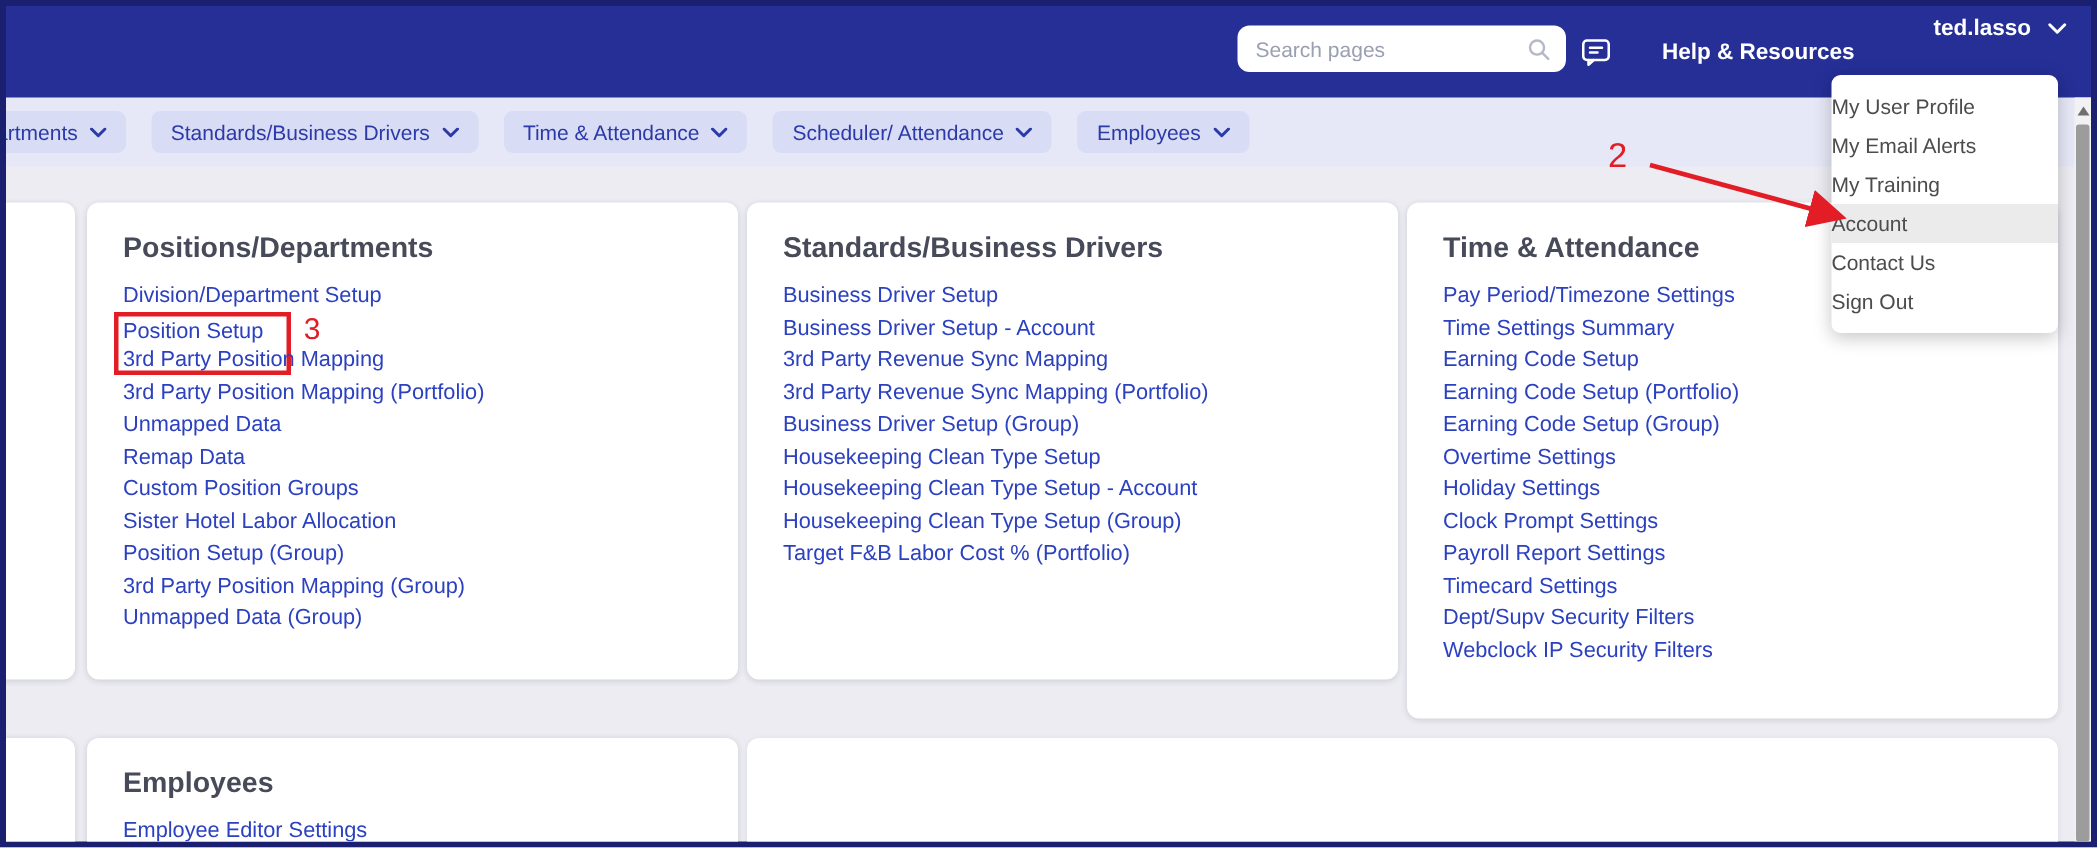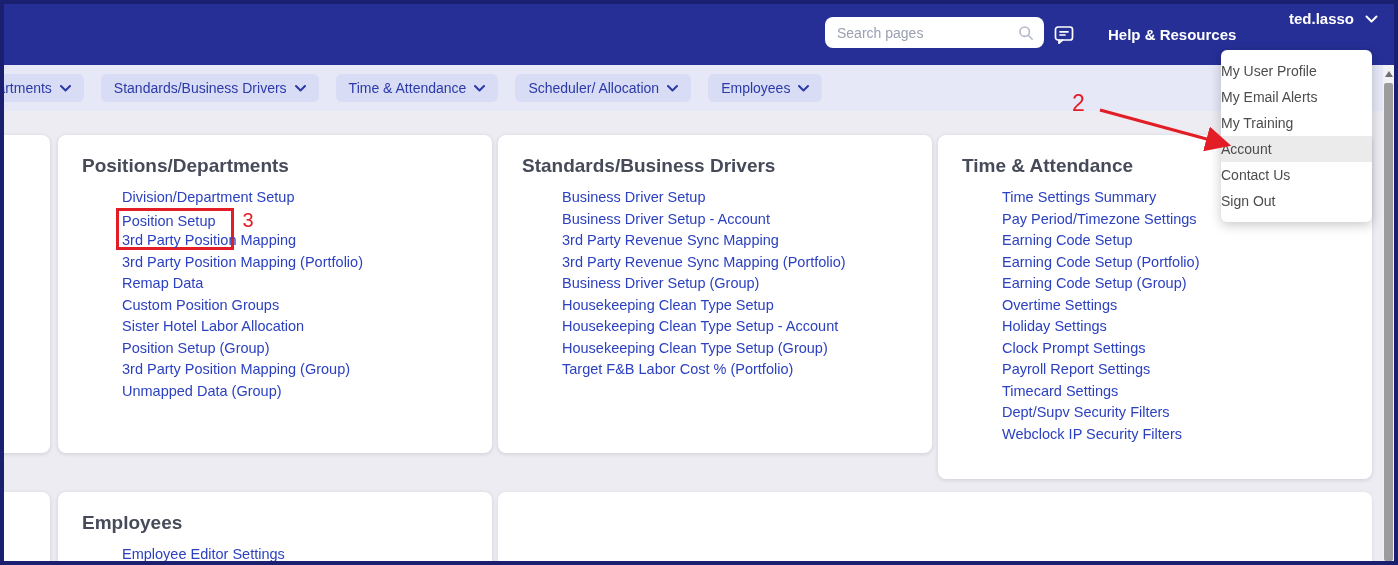--- a/index.html
+++ b/index.html
@@ -41,21 +41,21 @@
   .card{position:absolute;background:#fff;border-radius:8px;box-shadow:0 1px 4px rgba(25,30,60,.15);
         padding:20px 24px;}
   .stub-0{left:-30px;top:24px;width:76px;height:318px;}
   .stub-1{left:-30px;top:381px;width:76px;height:200px;}
   .panel-wide{left:494px;top:381px;width:874px;height:200px;box-shadow:0 1px 4px rgba(25,30,60,.08);}
   .card-0{left:54px;top:24px;width:434px;height:318px;}
   .card-1{left:494px;top:24px;width:434px;height:318px;}
   .card-2{left:934px;top:24px;width:434px;height:344px;}
   .card-3{left:54px;top:381px;width:434px;height:200px;}
   .card h2{font-size:19px;line-height:22px;font-weight:700;color:var(--title-gray);margin:0 0 9px;}
-  .card ul{list-style:none;margin-left:40px;}
+  .card ul{list-style:none;}
   .card li{height:21.5px;line-height:21.5px;white-space:nowrap;}
   .card a{color:var(--link-blue);font-size:14.5px;text-decoration:none;cursor:pointer;}
   .red-box{display:inline-block;border:3px solid var(--annotation-red);padding:0 15px 16px 3px;
            margin-left:-6px;line-height:20px;}
   .step-num{color:var(--annotation-red);font-size:20px;margin-left:9px;vertical-align:-1px;}
   
   .menu{position:absolute;left:1217px;top:46px;width:151px;background:#fff;border-radius:6px;
         box-shadow:0 3px 12px rgba(0,0,0,.22);padding:8px 0;z-index:6;}
   .menu-item{height:26px;display:flex;align-items:center;gap:7px;font-size:14px;
              color:#4c4c4c;cursor:pointer;white-space:nowrap;}
@@ -110,21 +110,21 @@
           <path d="M1 1l4.5 4.5L10 1"></path>
         </svg>
       </div>
       <div class="pill">
         <span>Time &amp; Attendance</span>
         <svg width="11" height="7" viewBox="0 0 11 7" fill="none" stroke="#2b3aa8" stroke-width="2" stroke-linecap="round" stroke-linejoin="round">
           <path d="M1 1l4.5 4.5L10 1"></path>
         </svg>
       </div>
       <div class="pill">
-        <span>Scheduler/ Allocation</span>
+        <span>Scheduler/ Attendance</span>
         <svg width="11" height="7" viewBox="0 0 11 7" fill="none" stroke="#2b3aa8" stroke-width="2" stroke-linecap="round" stroke-linejoin="round">
           <path d="M1 1l4.5 4.5L10 1"></path>
         </svg>
       </div>
       <div class="pill">
         <span>Employees</span>
         <svg width="11" height="7" viewBox="0 0 11 7" fill="none" stroke="#2b3aa8" stroke-width="2" stroke-linecap="round" stroke-linejoin="round">
           <path d="M1 1l4.5 4.5L10 1"></path>
         </svg>
       </div>
@@ -134,20 +134,21 @@
     <div class="card stub-0"></div>
     <div class="card stub-1"></div>
     <div class="card panel-wide"></div>
   <section class="card card-0">
         <h2>Positions/Departments</h2>
         <ul>
           <li><a>Division/Department Setup</a></li>
           <li><span class="red-box"><a>Position Setup</a></span><span class="step-num">3</span></li>
           <li><a>3rd Party Position Mapping</a></li>
           <li><a>3rd Party Position Mapping (Portfolio)</a></li>
+          <li><a>Unmapped Data</a></li>
           <li><a>Remap Data</a></li>
           <li><a>Custom Position Groups</a></li>
           <li><a>Sister Hotel Labor Allocation</a></li>
           <li><a>Position Setup (Group)</a></li>
           <li><a>3rd Party Position Mapping (Group)</a></li>
           <li><a>Unmapped Data (Group)</a></li>
         </ul>
       </section>
       <section class="card card-1">
         <h2>Standards/Business Drivers</h2>
@@ -159,22 +160,22 @@
           <li><a>Business Driver Setup (Group)</a></li>
           <li><a>Housekeeping Clean Type Setup</a></li>
           <li><a>Housekeeping Clean Type Setup - Account</a></li>
           <li><a>Housekeeping Clean Type Setup (Group)</a></li>
           <li><a>Target F&amp;B Labor Cost % (Portfolio)</a></li>
         </ul>
       </section>
       <section class="card card-2">
         <h2>Time &amp; Attendance</h2>
         <ul>
+          <li><a>Pay Period/Timezone Settings</a></li>
           <li><a>Time Settings Summary</a></li>
-          <li><a>Pay Period/Timezone Settings</a></li>
           <li><a>Earning Code Setup</a></li>
           <li><a>Earning Code Setup (Portfolio)</a></li>
           <li><a>Earning Code Setup (Group)</a></li>
           <li><a>Overtime Settings</a></li>
           <li><a>Holiday Settings</a></li>
           <li><a>Clock Prompt Settings</a></li>
           <li><a>Payroll Report Settings</a></li>
           <li><a>Timecard Settings</a></li>
           <li><a>Dept/Supv Security Filters</a></li>
           <li><a>Webclock IP Security Filters</a></li>

